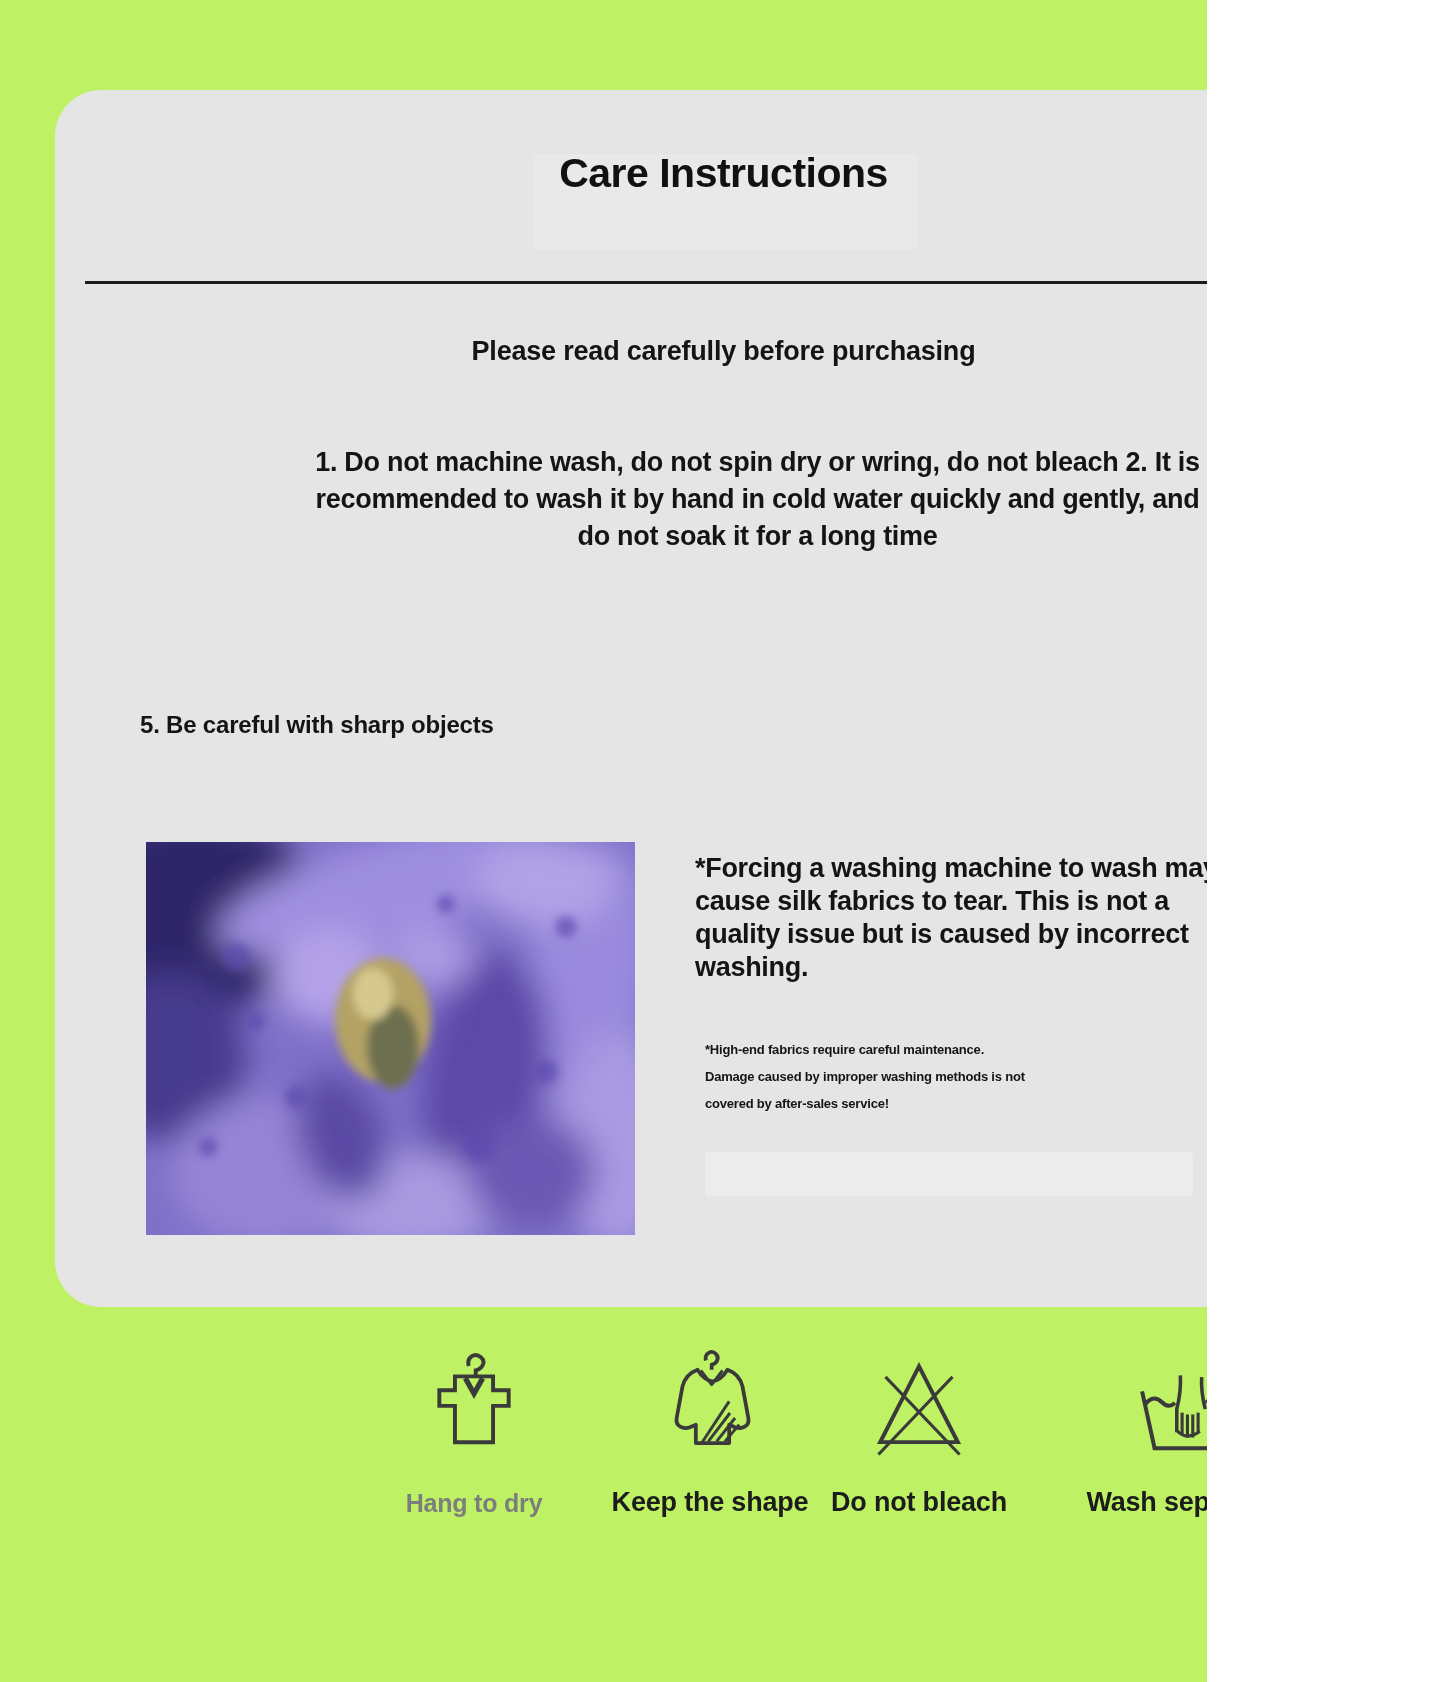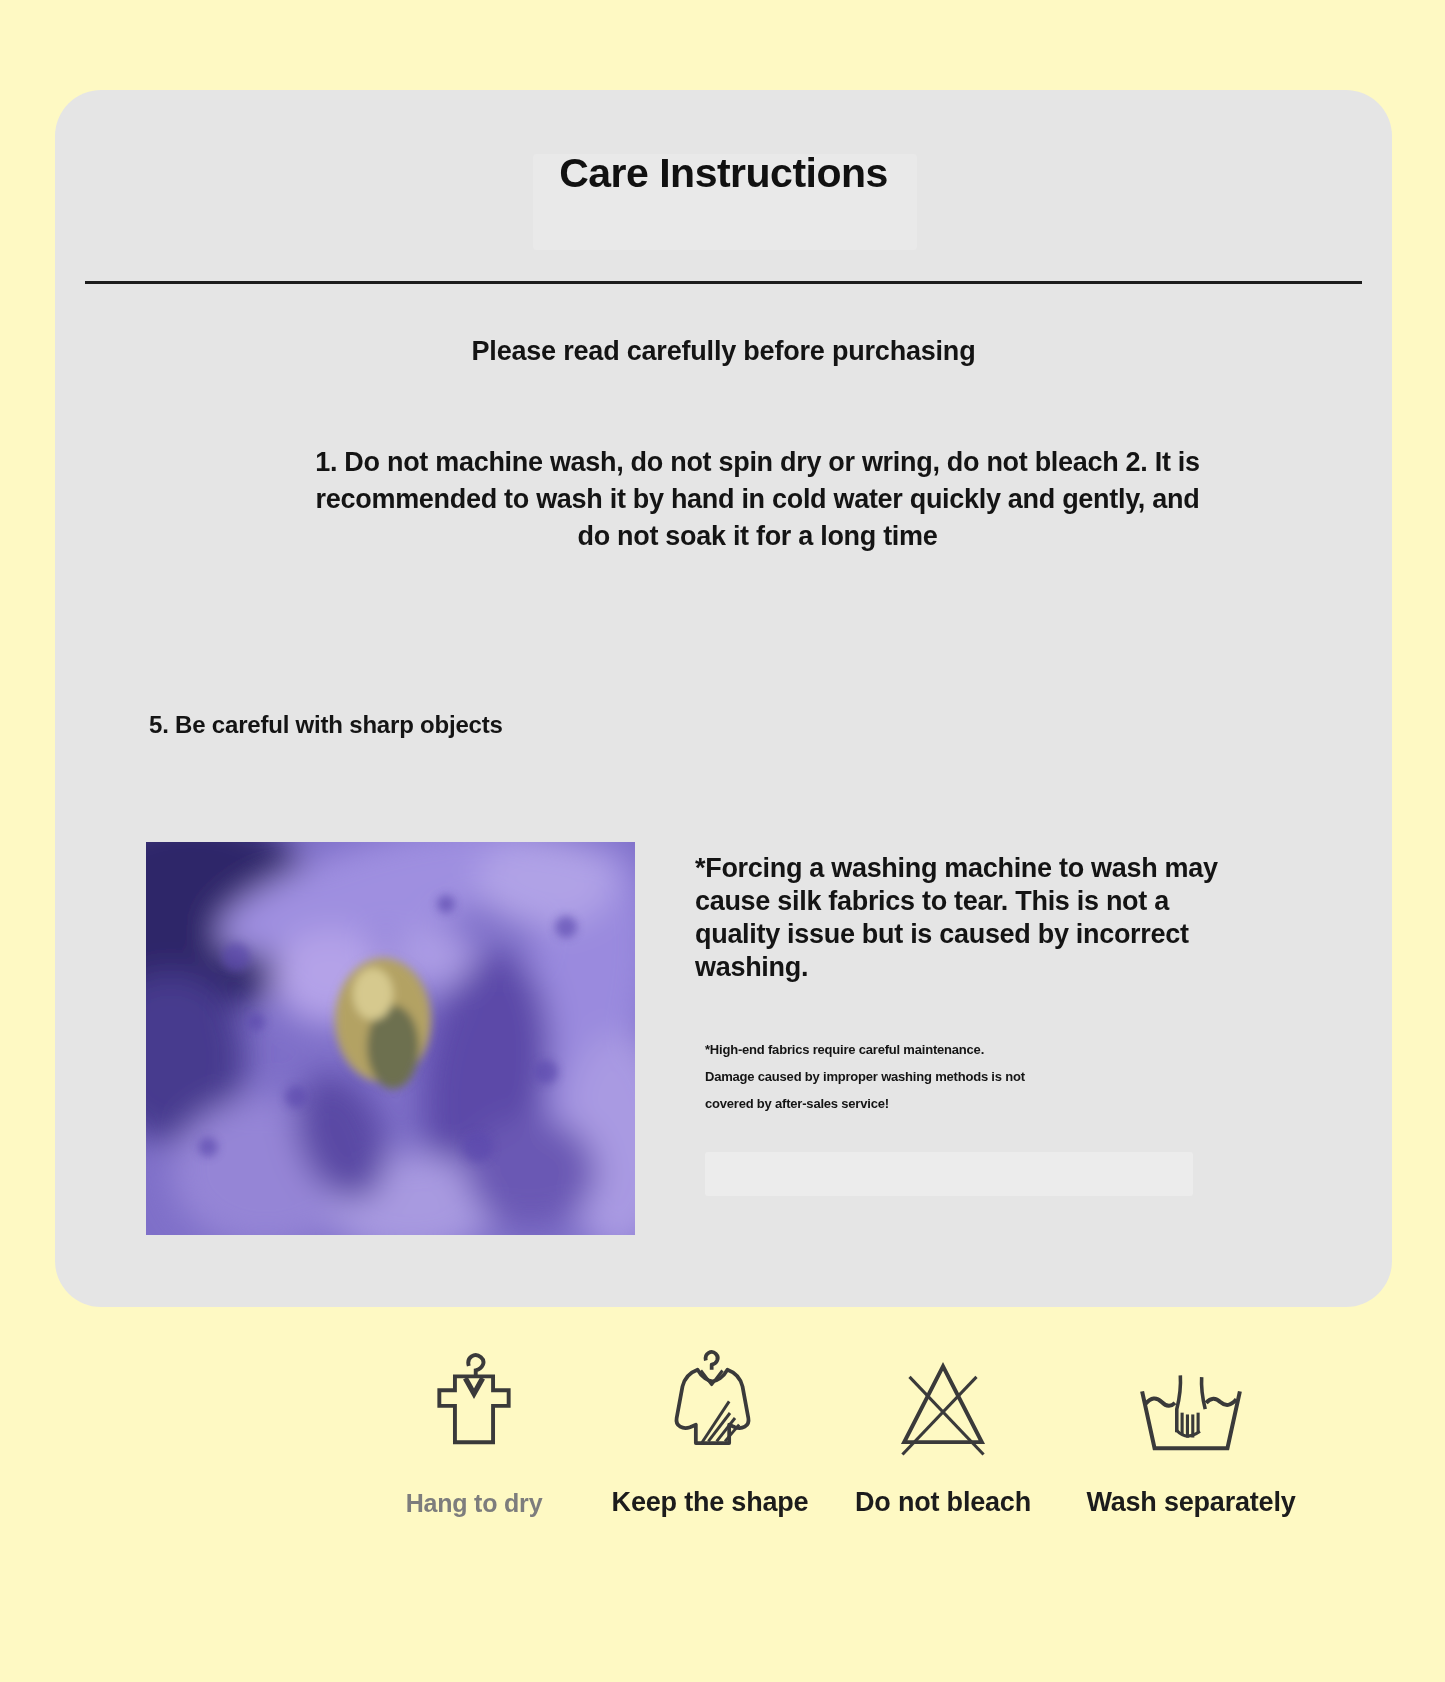--- a/index.html
+++ b/index.html
@@ -1,17 +1,17 @@
 <!DOCTYPE html>
 <html><head>
 <meta charset="utf-8">
 <style>
   html,body{margin:0;padding:0;background:#ffffff;}
   .canvas{
-    position:relative;width:1445px;height:1682px;background:#fef9c3;
+    position:relative;width:1207px;height:1682px;background:#bef264;
     font-family:"Liberation Sans",sans-serif;font-weight:bold;color:#141414;
     overflow:hidden;
   }
   .card{
     position:absolute;left:55px;top:90px;width:1337px;height:1217px;
     background:#e5e5e5;border-radius:46px;
   }
   .title-glow{
     position:absolute;left:478px;top:64px;width:384px;height:96px;
     background:#e9e9e9;border-radius:4px;
@@ -27,21 +27,21 @@
     position:absolute;left:0;top:246px;width:100%;margin:0;text-align:center;
     font-size:27px;letter-spacing:-0.2px;
   }
   .para{
     position:absolute;left:85px;width:1235px;margin:0;
     font-size:27px;line-height:37px;letter-spacing:-0.3px;white-space:pre-line;
   }
   .p1{top:354px;text-align:center;}
   .p2{top:486px;}
   .para-small{
-    position:absolute;left:94px;width:900px;margin:0;
+    position:absolute;left:85px;width:900px;margin:0;
     font-size:24px;line-height:30px;letter-spacing:-0.2px;
   }
   .p3{top:620px;}
   .fabric{
     position:absolute;left:91px;top:752px;width:489px;height:393px;overflow:hidden;
   }
   .fabric svg{display:block;width:100%;height:100%;}
   .warn1{
     position:absolute;left:640px;top:762px;width:585px;margin:0;
     font-size:27px;line-height:33px;letter-spacing:-0.3px;white-space:pre-line;
@@ -55,21 +55,21 @@
     background:#ececec;border-radius:3px;
   }
   .icon-col{
     position:absolute;top:1346px;width:220px;height:172px;
     display:flex;flex-direction:column;align-items:center;justify-content:space-between;
   }
   .icon-col .glyph{height:112px;display:flex;align-items:flex-end;justify-content:center;}
   .icon-label{font-size:27px;letter-spacing:-0.2px;color:#1c1c1c;white-space:nowrap;}
   .icon-label.big{font-size:25px;}
   .icon-label.muted{color:#7d7d7d;}
-  .col-1{left:118px;} .col-2{left:364px;} .col-3{left:600px;} .col-4{left:833px;} .col-5{left:1081px;}
+  .col-1{left:118px;} .col-2{left:364px;} .col-3{left:600px;} .col-4{left:809px;} .col-5{left:1081px;}
   .careicon{stroke:#3a3a3a;fill:none;stroke-width:4.5;}
 </style>
 </head>
 <body>
 
 <div class="canvas">
 
   <section class="card">
     <div class="title-glow"></div>
     <h1 class="title">Care Instructions</h1>

